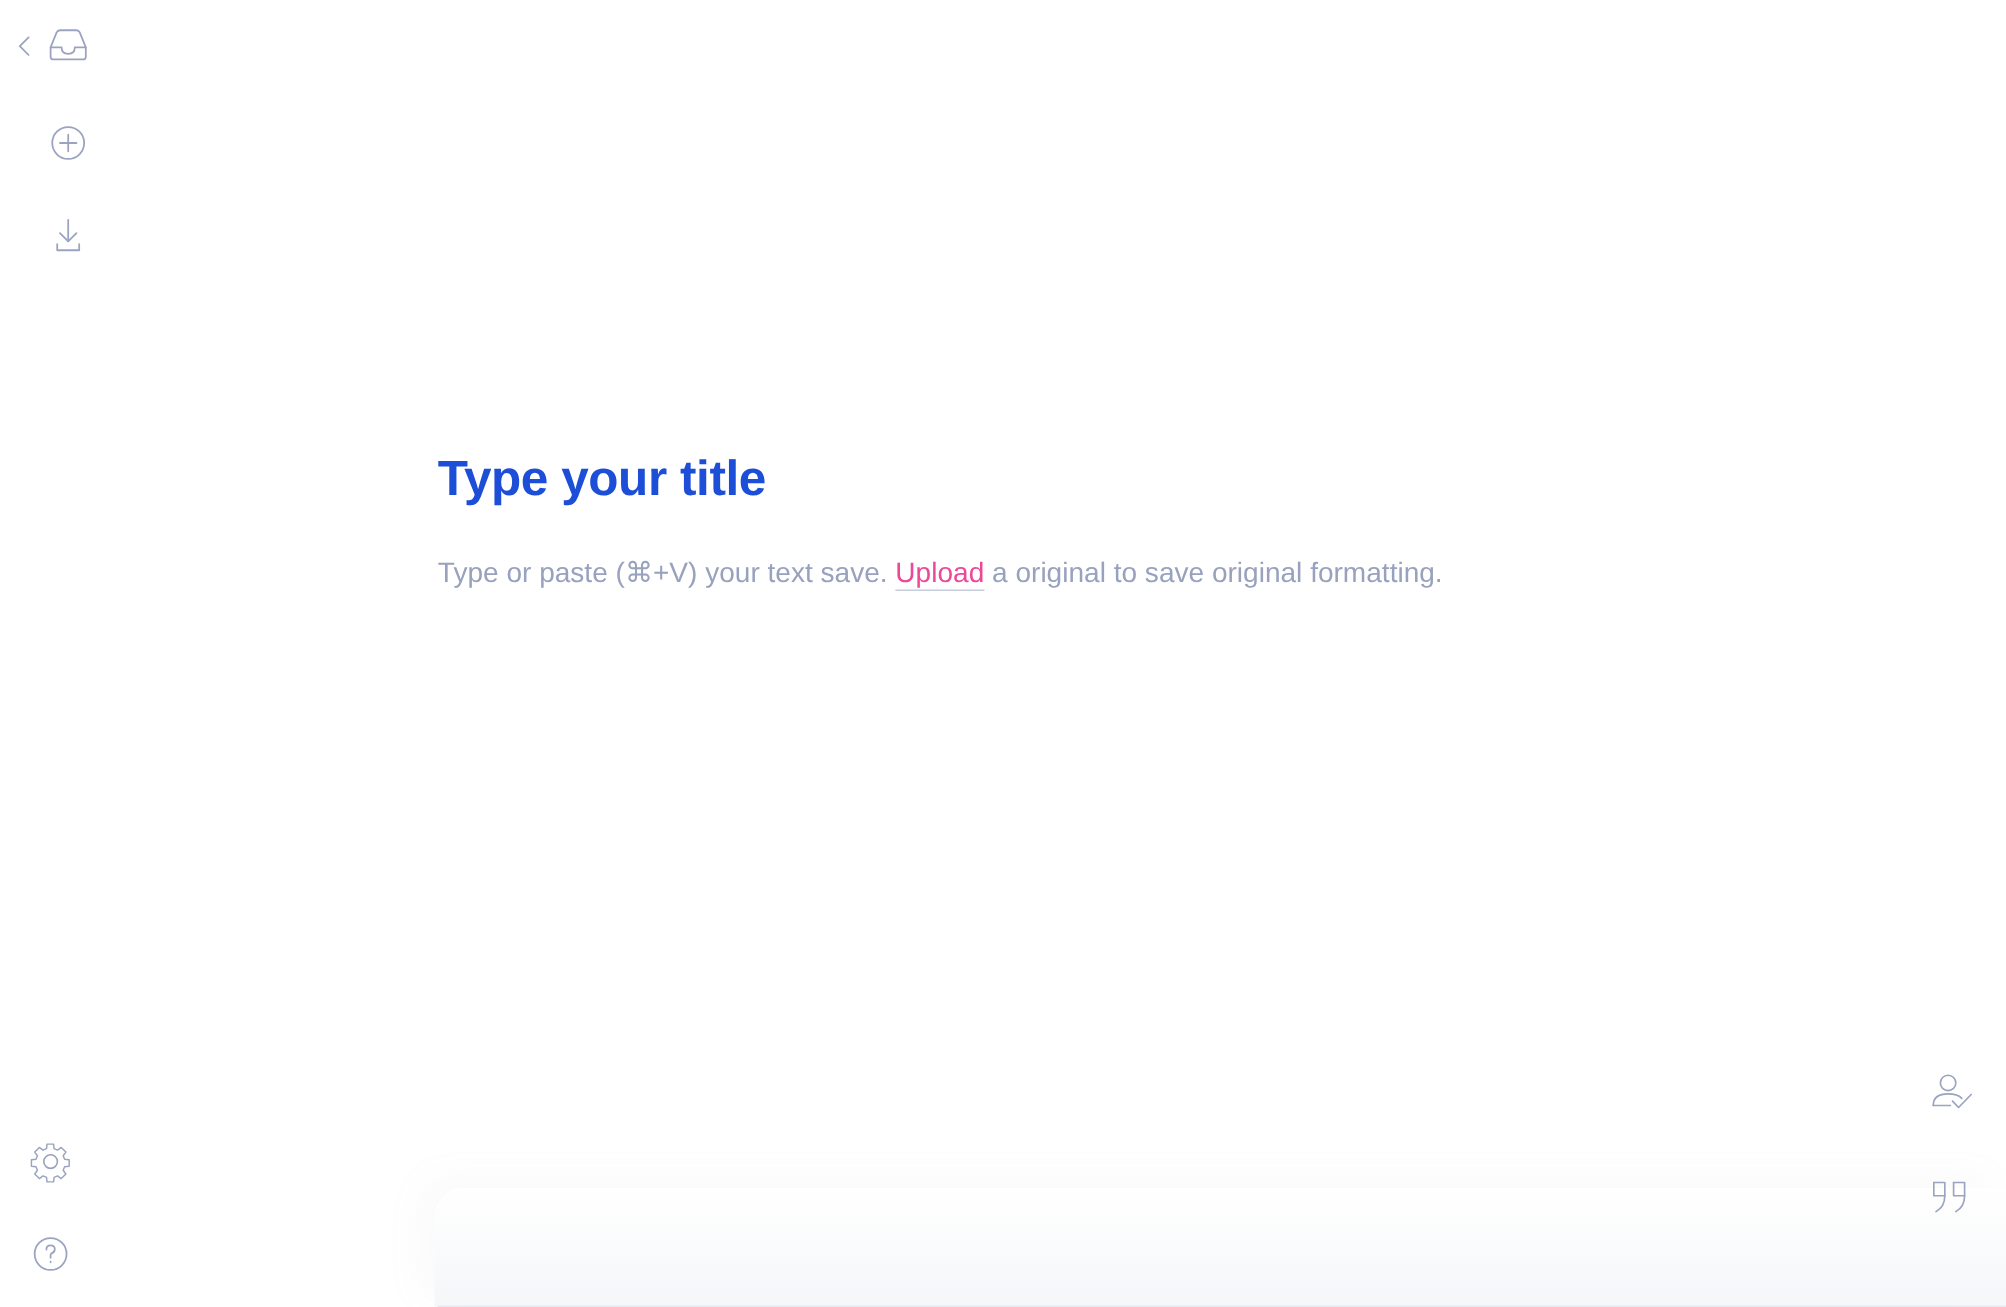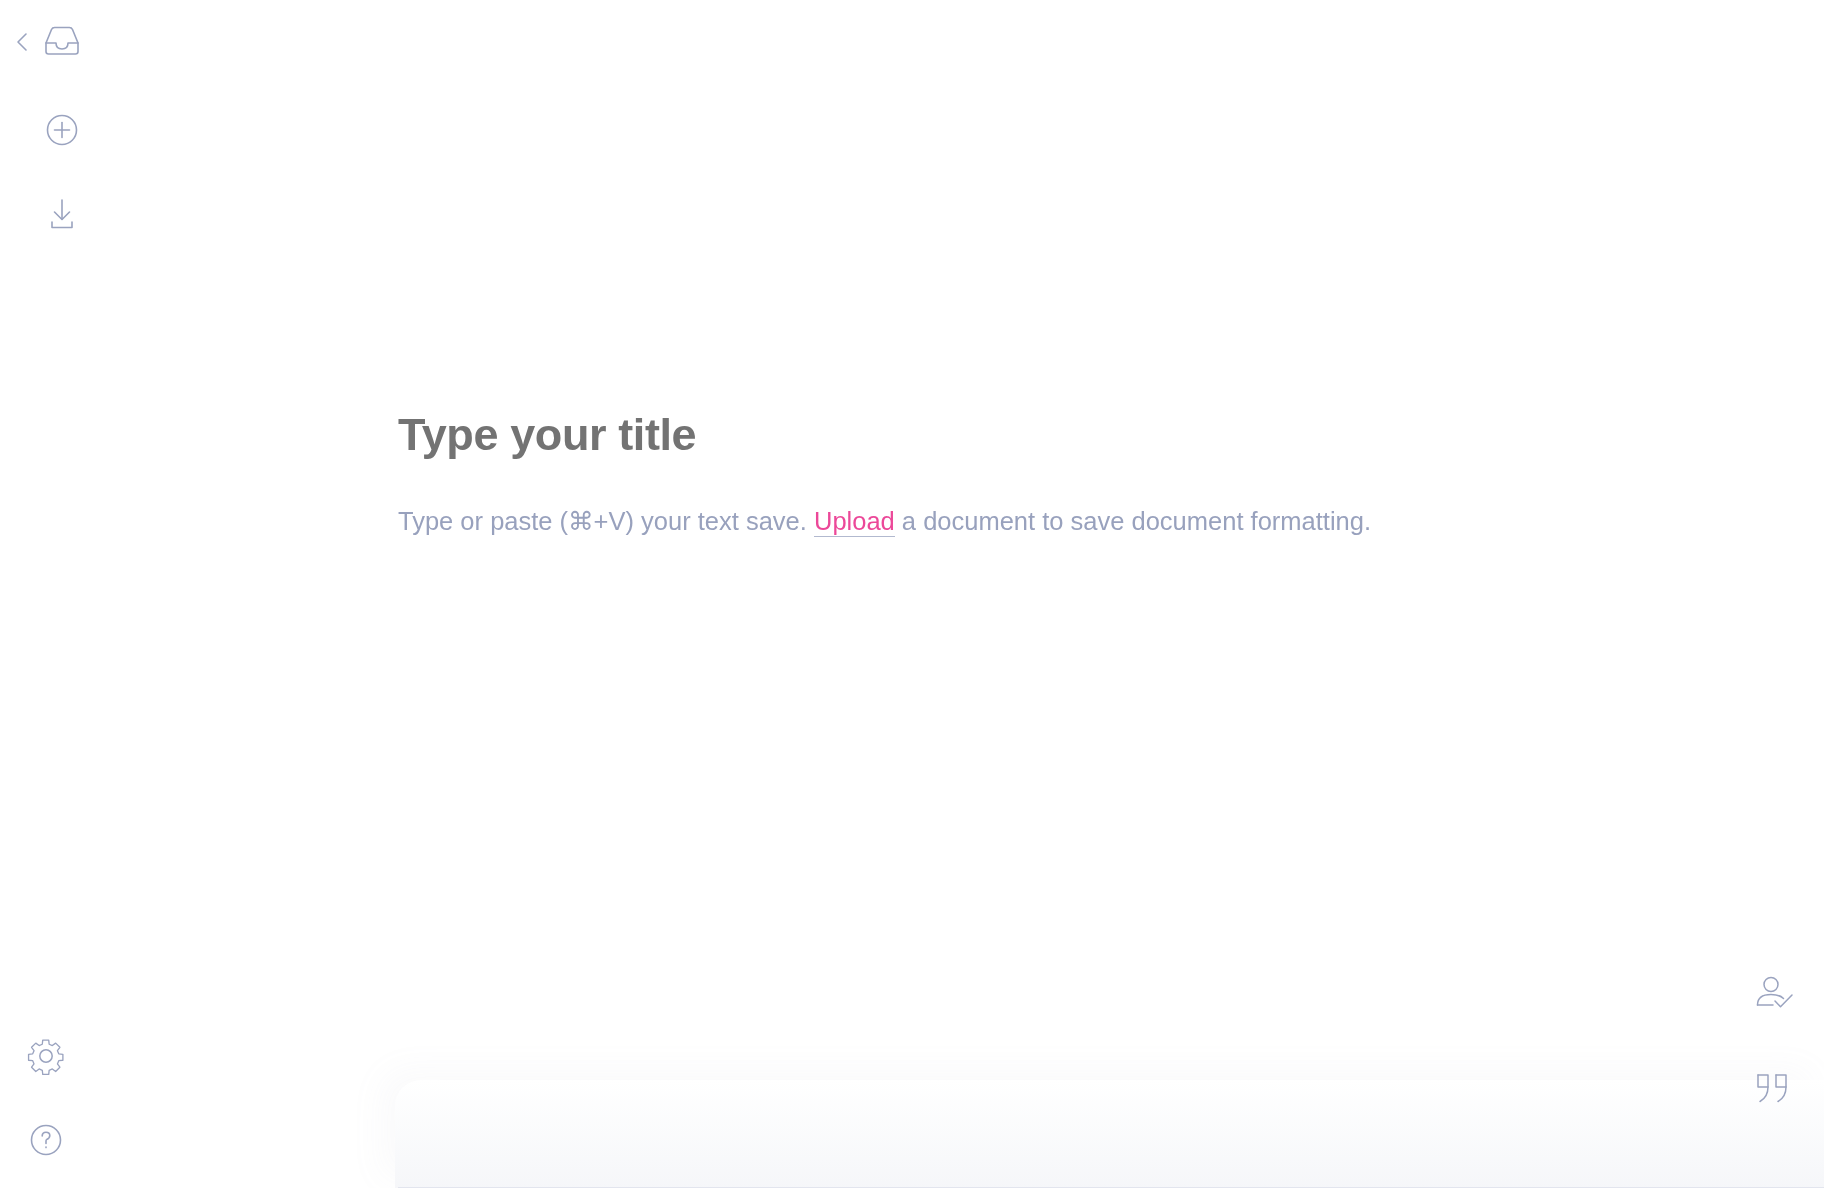--- a/index.html
+++ b/index.html
@@ -108,21 +108,21 @@
   .doc-inner {
     position: absolute;
     left: 268px;
     top: 410px;
     width: 1060px;
   }
 
   .doc-title {
     font-size: 45px;
     font-weight: bold;
-    color: #737373;
+    color: #1d4ed8;
     letter-spacing: -0.4px;
     line-height: 1.1;
     margin: 0;
     padding: 0;
     cursor: text;
     outline: none;
   }
 
   .doc-body {
     margin: 0;
@@ -185,21 +185,21 @@
 </head>
 <body>
 
 <div id="app">
 
   <div class="doc-area">
     <div class="doc-inner">
       <h1 class="doc-title">Type your title</h1>
 
       <p class="doc-body">
-        <span>Type or paste (⌘+V) your text save. </span><a class="upload-link" href="#">Upload</a><span> a document to save document formatting.</span>
+        <span>Type or paste (⌘+V) your text save. </span><a class="upload-link" href="#">Upload</a><span> a original to save original formatting.</span>
       </p>
     </div>
   </div>
 
   <div class="bottom-panel"></div>
   <div class="bottom-hairline"></div>
 
   <div class="left-rail">
 
     <div class="icon-btn rail-row" id="back-chevron">

